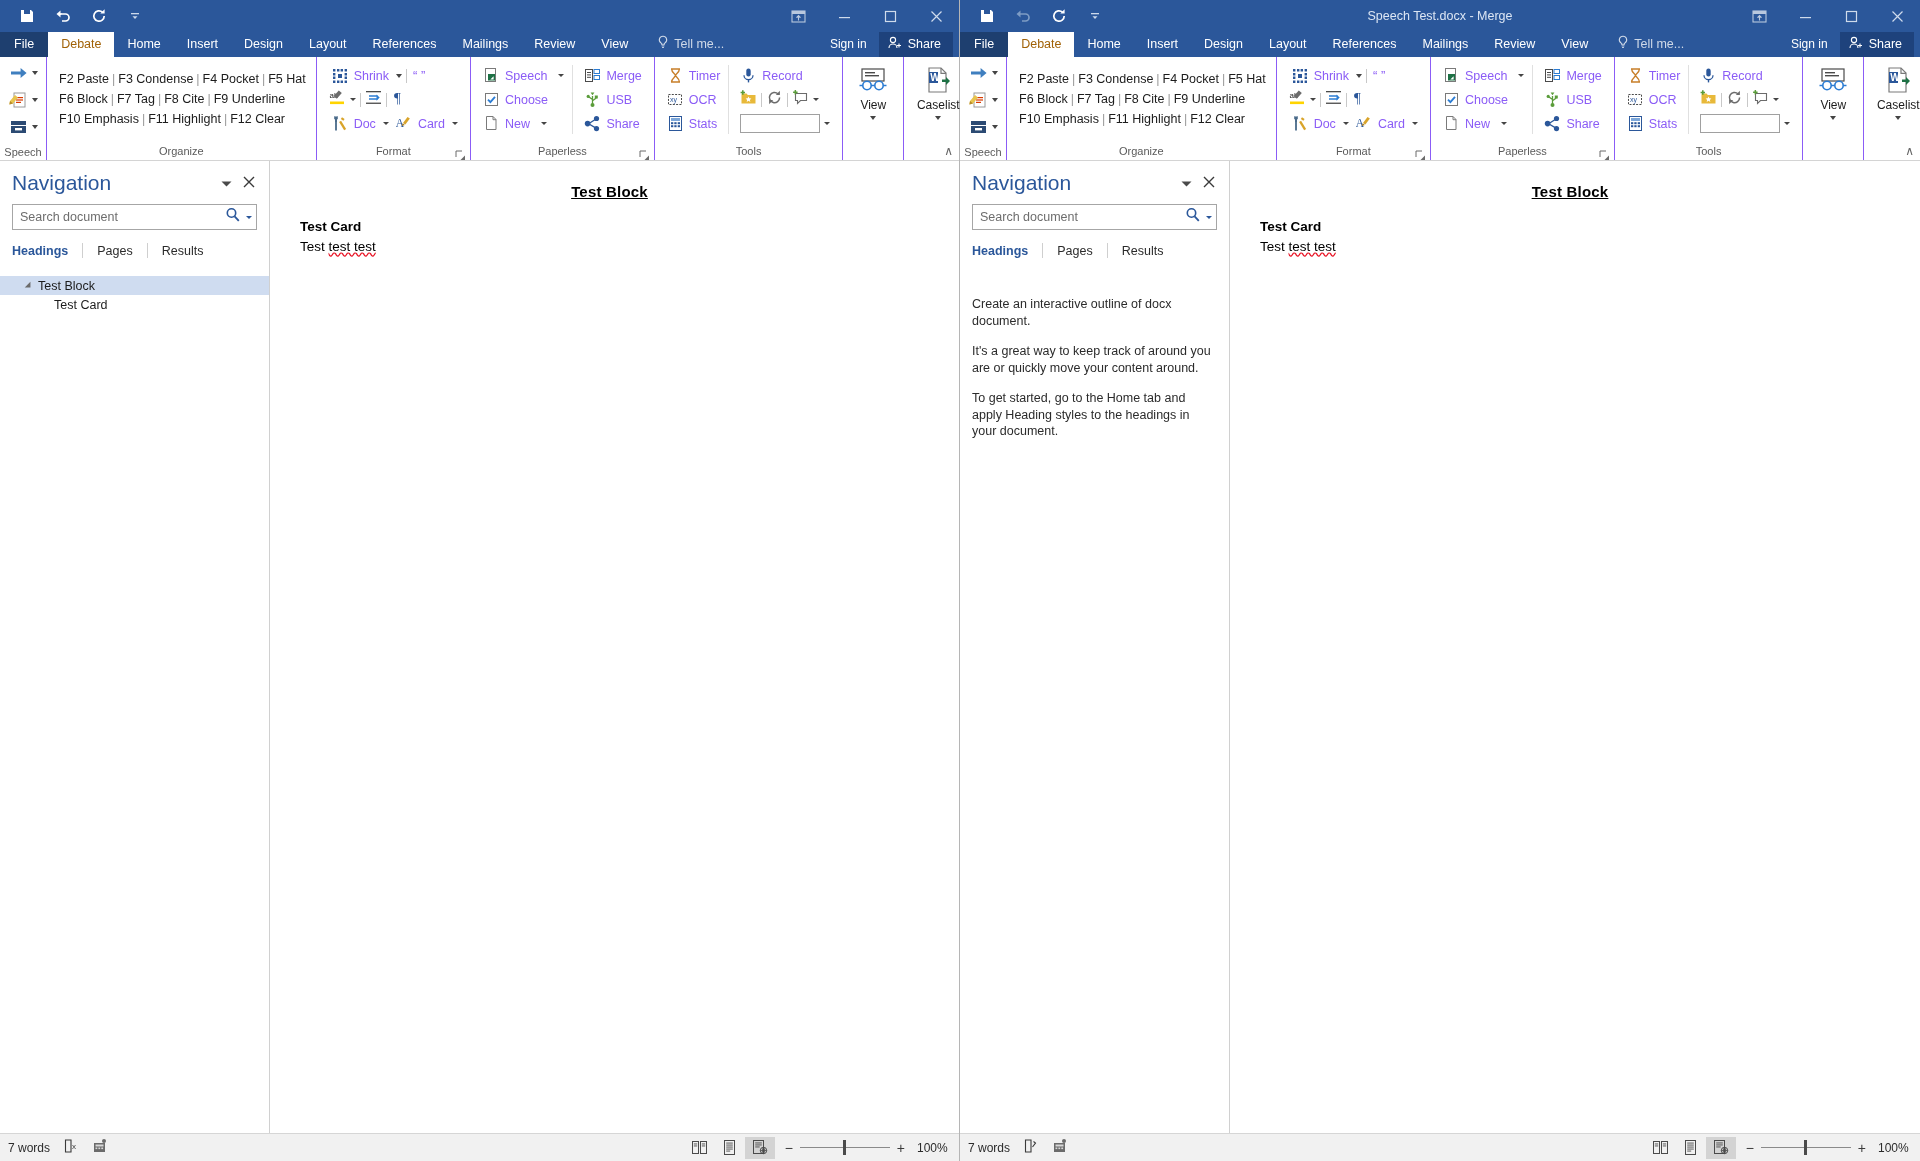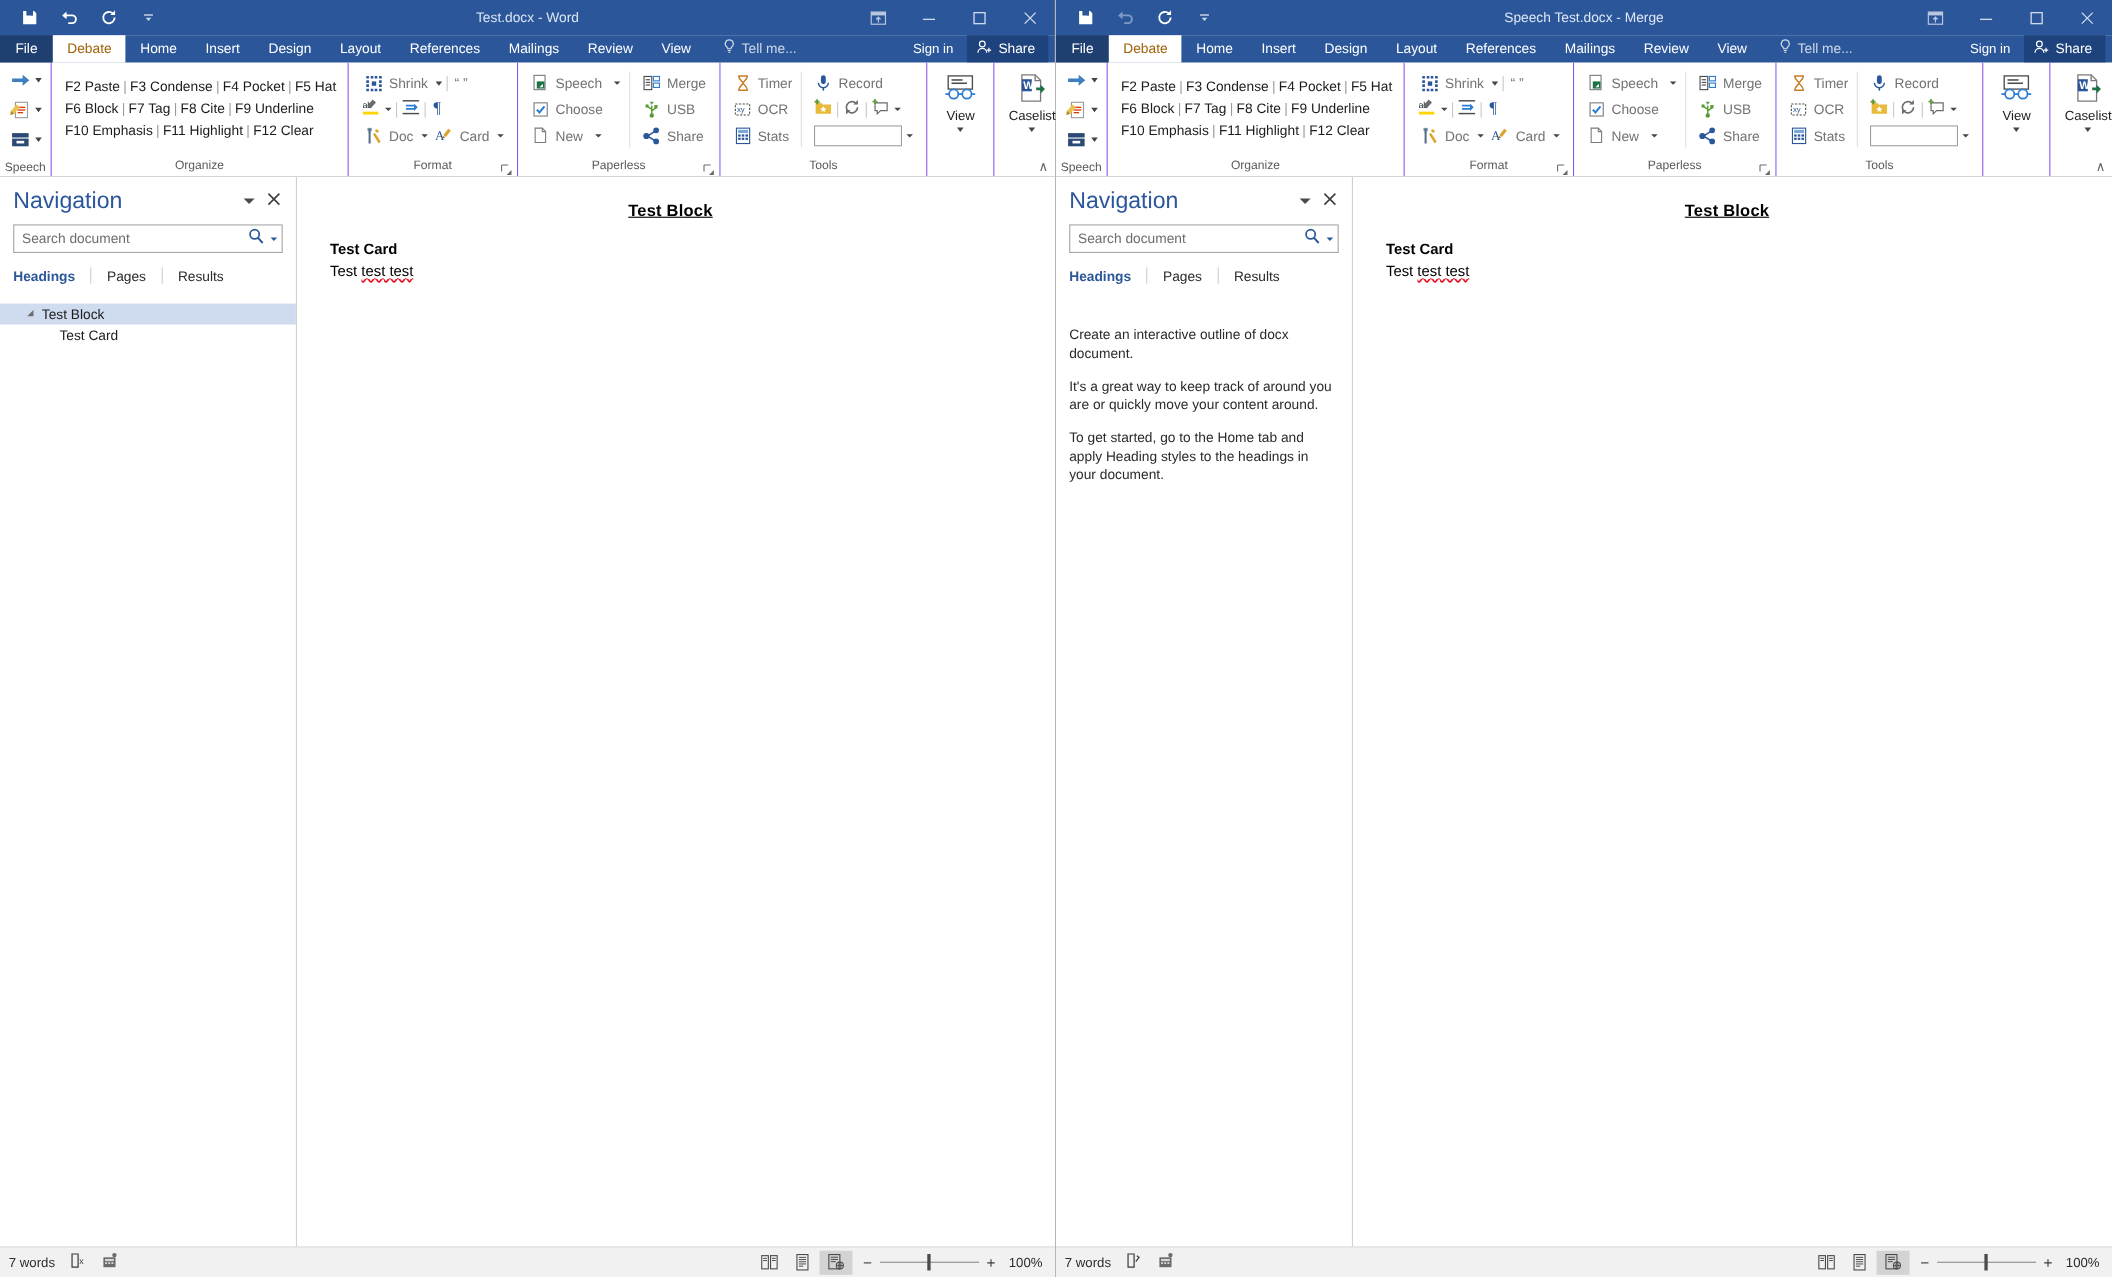--- a/index.html
+++ b/index.html
@@ -57,21 +57,21 @@
            border-top: 4px solid #444; }
   .caret.sm { border-left-width: 3px; border-right-width: 3px; border-top-width: 3.5px; }
 
   .fkeys { display: flex; flex-direction: column; justify-content: center; gap: 5px;
            padding: 0 6px 0 8px; font-size: 12.5px; color: #1c1c1c; }
   .fkrow { white-space: nowrap; line-height: 15px; }
   .fkrow .sep { color: #9a9a9a; padding: 0 3px; }
 
   .cmdcol { display: flex; flex-direction: column; justify-content: center; gap: 3px; padding: 0 5px; }
   .cmd { display: flex; align-items: center; gap: 5px; height: 21px; font-size: 12.5px;
-         color: #737373; white-space: nowrap; padding: 0 3px; }
+         color: #8b5cf6; white-space: nowrap; padding: 0 3px; }
   .cmd .ic { width: 17px; height: 17px; display: flex; align-items: center; justify-content: center; flex: 0 0 17px; }
   .minirow { display: flex; align-items: center; gap: 4px; height: 21px; padding: 0 3px; }
   .vsep { width: 1px; height: 14px; background: #c8c8c8; }
   .combo { width: 80px; height: 19px; border: 1px solid #a0a0a0; background: #fff; display: flex;
            align-items: center; justify-content: flex-end; padding-right: 3px; }
 
   .bigbtn { width: 52px; display: flex; flex-direction: column; align-items: center;
             justify-content: flex-start; padding-top: 5px; height: 82px; }
   .bigbtn .ic { width: 32px; height: 32px; display: flex; align-items: center; justify-content: center; }
   .bigbtn .lbl { font-size: 12px; color: #1c1c1c; margin-top: 3px; text-align:center; line-height: 13px;}
@@ -155,21 +155,20 @@
               <path fill="#fff" d="M13.6 1.3v4.3H9.3z"></path>
             </svg>
         </div>
         <div class="qat-btn">
           <svg width="12" height="12" viewBox="0 0 12 12">
               <rect x="2" y="3" width="8" height="1.3" fill="#cdd9ea"></rect>
               <path fill="#cdd9ea" d="M3.5 6.2h5L6 9z"></path>
             </svg>
         </div>
       </div>
-      <div class="win-title">Test.docx - Word</div>
       <div class="win-ctrls">
         <div class="win-ctrl">
           <svg width="15" height="15" viewBox="0 0 15 15">
               <rect x="1" y="2" width="13" height="11" fill="none" stroke="#b9c8de" stroke-width="1.1"></rect>
               <rect x="1" y="2" width="13" height="3" fill="#b9c8de"></rect>
               <path fill="#b9c8de" d="M7.5 11.5V6.8M5.5 8.6l2-2 2 2" stroke="#b9c8de" stroke-width="1.1"></path>
             </svg>
         </div>
         <div class="win-ctrl">
           <svg width="13" height="13" viewBox="0 0 13 13">

